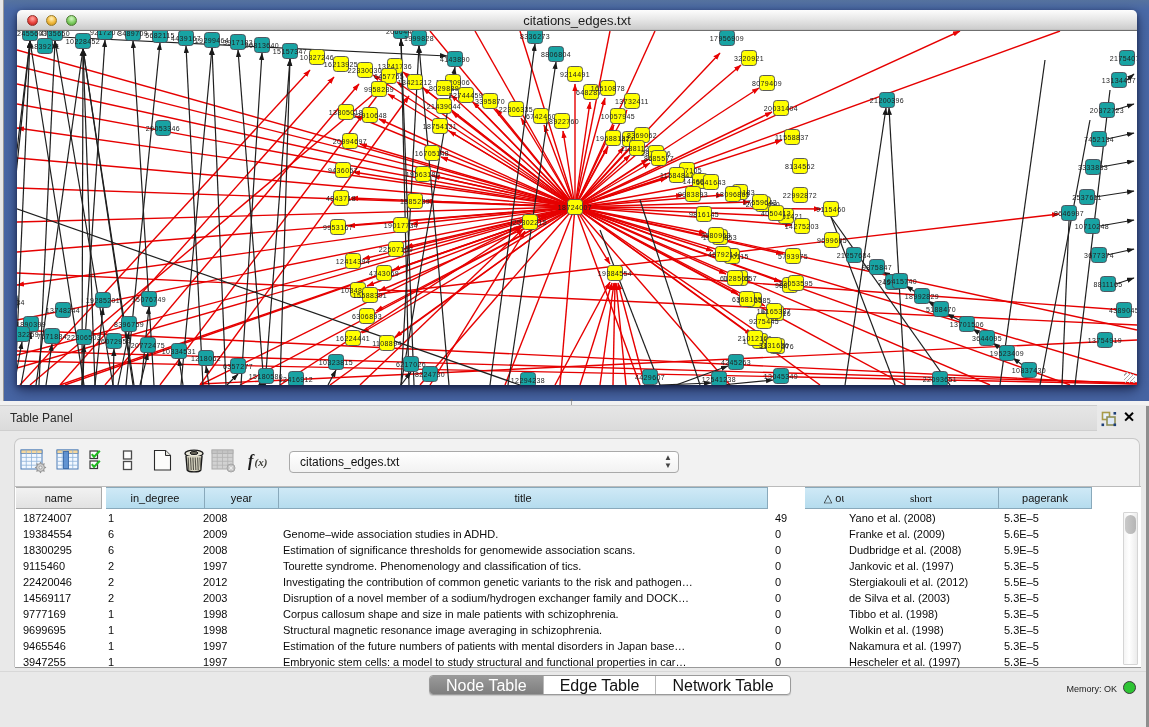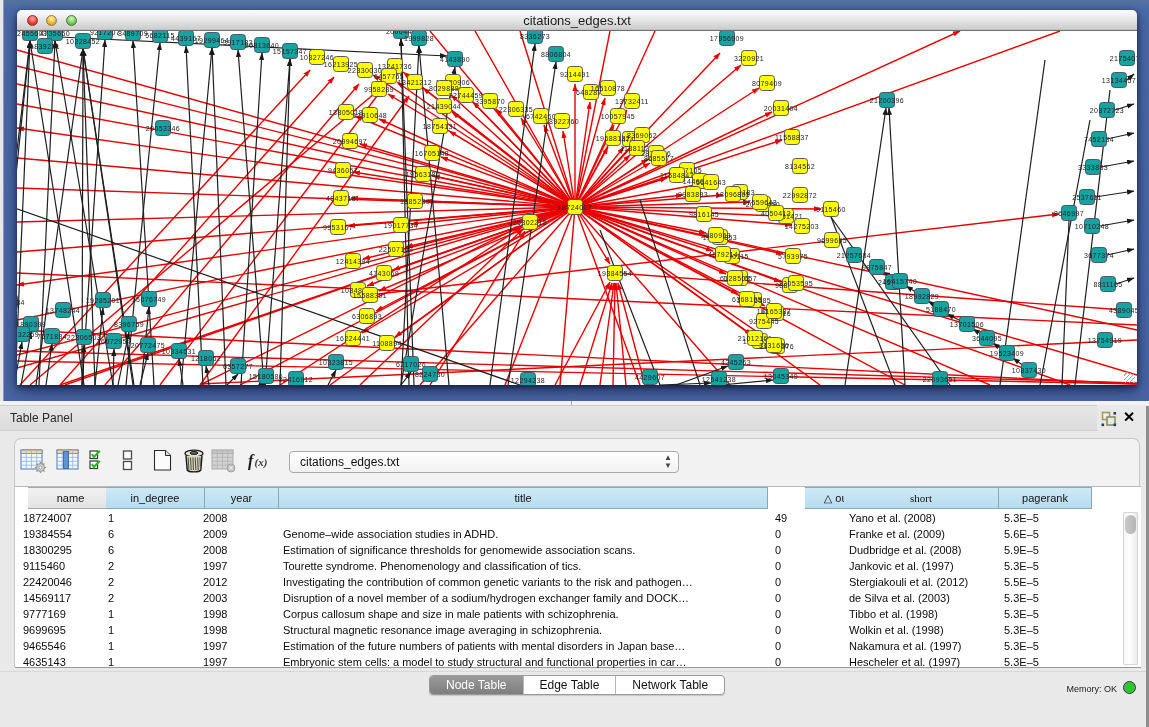--- a/index.html
+++ b/index.html
@@ -24,21 +24,21 @@
 .combo{position:absolute;left:274px;top:12px;width:390px;height:22px;background:linear-gradient(#fff,#f2f2f2);border:1px solid #a9a9a9;border-radius:4px;font-size:12px;color:#111;line-height:20px;padding-left:10px}
 .combo .st{position:absolute;right:6px;top:2px;font-size:8px;color:#444;line-height:8px;text-align:center}
 .tblwrap{position:absolute;left:0px;top:47px;width:1126px;height:182px;background:#fff;border-top:1px solid #bbb;border-bottom:1px solid #999}
 .hdr{position:absolute;top:0;height:22px;background:linear-gradient(#cfe9f6,#b5dcee);border:1px solid #89a9bb;border-left:none;font-size:11px;text-align:center;line-height:21px;color:#111}
 .hdr.gray{background:linear-gradient(#f2f2f2,#e2e2e2);border-color:#a9a9a9}
 .row{position:absolute;height:16px;font-size:11px;color:#0a0a0a;white-space:nowrap}
 .cell{position:absolute;top:1px}
 .sb{position:absolute;right:3px;top:25px;width:15px;height:153px;background:linear-gradient(90deg,#f4f4f4,#fff 40%,#ececec);border:1px solid #d5d5d5;border-radius:1px}
 .sbthumb{position:absolute;left:1px;top:2px;width:11px;height:19px;background:linear-gradient(90deg,#c9c9c9,#b5b5b5);border-radius:6px}
 .tabs{position:absolute;left:429px;top:675px;height:20px;display:flex;border:1px solid #9a9a9a;border-radius:4px;overflow:hidden;background:#fff;box-shadow:0 1px 1px rgba(0,0,0,.15)}
-.tab{font-size:12px;padding:0 16px;line-height:19px;color:#111;border-left:1px solid #b9b9b9}
+.tab{font-size:16px;padding:0 16px;line-height:19px;color:#111;border-left:1px solid #b9b9b9}
 .tab.sel{background:linear-gradient(#9a9a9a,#7e7e7e);color:#fff;border-left:none}
 .status{position:absolute;left:0;top:671px;width:1149px;height:30px;border-top:1px solid #d8d8d8}
 .mem{position:absolute;right:32px;top:12px;font-size:9px;color:#222}
 .light{position:absolute;right:13px;top:9px;width:13px;height:13px;border-radius:50%;background:#2ec434;border:1.5px solid #3a3a3a}
 .redge{position:absolute;right:0;top:406px;width:3px;height:321px;background:#8e8e8e}
 </style></head><body>
 <div class="leftstrip"></div>
 <div class="desktop"></div>
 <div class="win">
  <div class="canvas">
@@ -958,21 +958,21 @@
           <line x1="197" y1="26.2" x2="218" y2="26.2" stroke="#b3b3b3" stroke-width="0.8"></line>
         </g>
         <circle cx="216" cy="29" r="4" fill="#c2c2c2" stroke="#a5a5a5"></circle>
         <path d="M214.4 27.4 l3.2 3.2 m0 -3.2 l-3.2 3.2" stroke="#ededed" stroke-width="1.3"></path>
         <text x="233" y="27" font-family="Liberation Serif, serif" font-size="16" font-style="italic" font-weight="bold" fill="#1a1a1a">f</text>
         <text x="239.5" y="26.5" font-family="Liberation Serif, serif" font-size="11" font-style="italic" font-weight="bold" fill="#3c3c36">(x)</text>
       </svg>
   <div class="combo">citations_edges.txt<div class="st">▲<br>▼</div></div>
  </div>
  <div class="tblwrap">
-  <div class="hdr gray" style="left:13px;width:86px;">name</div>
+  <div class="hdr gray" style="left:1px;width:86px;">name</div>
       <div class="hdr" style="left:91px;width:99px;">in_degree</div>
       <div class="hdr" style="left:190px;width:74px;">year</div>
       <div class="hdr" style="left:264px;width:489px;">title</div>
       <div class="hdr" style="left:790px;width:76px;text-align:right;padding-left:5px">△ out_de…</div>
       <div class="hdr" style="left:829px;width:155px;font-family:Liberation Serif, serif;">short</div>
       <div class="hdr" style="left:984px;width:93px;">pagerank</div>
   <div class="row" style="top:24px;left:0;width:1100px">
         <span class="cell" style="left:8px">18724007</span>
         <span class="cell" style="left:93px">1</span>
         <span class="cell" style="left:188px">2008</span>
@@ -1046,21 +1046,21 @@
       <div class="row" style="top:152px;left:0;width:1100px">
         <span class="cell" style="left:8px">9465546</span>
         <span class="cell" style="left:93px">1</span>
         <span class="cell" style="left:188px">1997</span>
         <span class="cell" style="left:268px">Estimation of the future numbers of patients with mental disorders in Japan base…</span>
         <span class="cell" style="left:760px">0</span>
         <span class="cell" style="left:834px">Nakamura et al. (1997)</span>
         <span class="cell" style="left:989px">5.3E–5</span>
       </div>
       <div class="row" style="top:168px;left:0;width:1100px">
-        <span class="cell" style="left:8px">4635143</span>
+        <span class="cell" style="left:8px">3947255</span>
         <span class="cell" style="left:93px">1</span>
         <span class="cell" style="left:188px">1997</span>
         <span class="cell" style="left:268px">Embryonic stem cells: a model to study structural and functional properties in car…</span>
         <span class="cell" style="left:760px">0</span>
         <span class="cell" style="left:834px">Hescheler et al. (1997)</span>
         <span class="cell" style="left:989px">5.3E–5</span>
       </div>
   <div class="sb">
         <div class="sbthumb"></div>
       </div>

